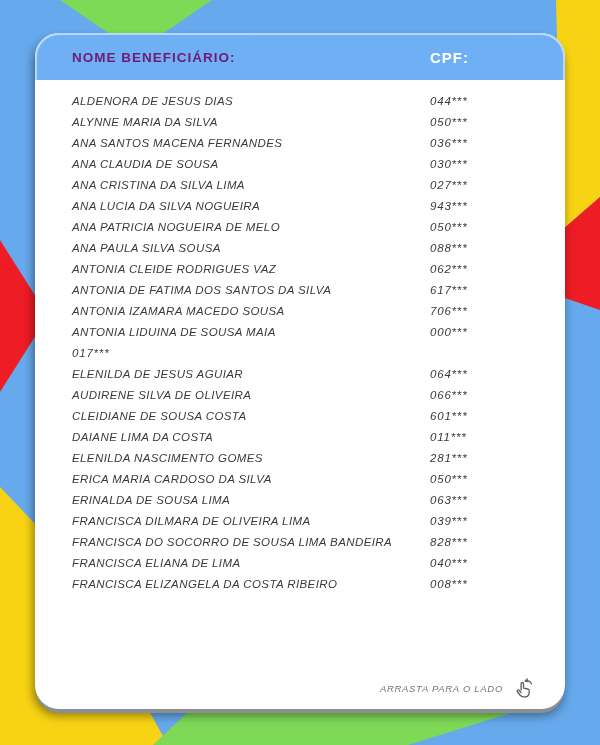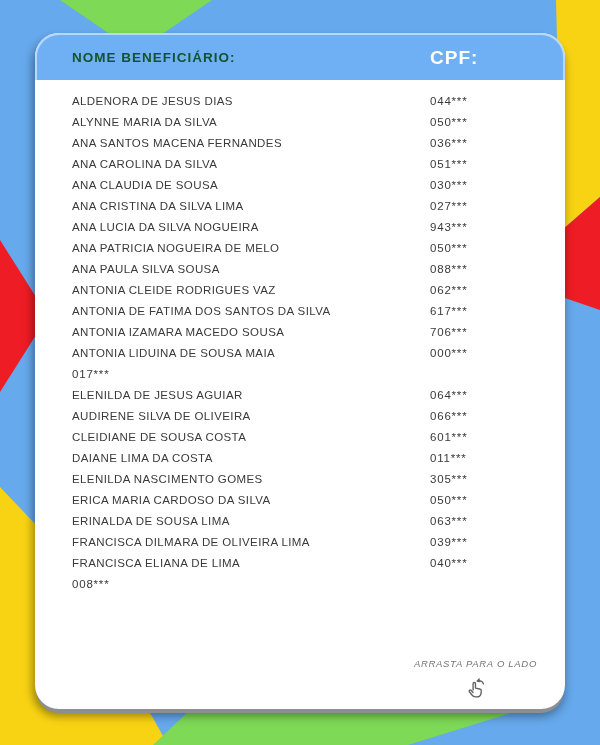--- a/index.html
+++ b/index.html
@@ -30,42 +30,42 @@
     box-shadow:0 5px 0 -1px #8b8f93, 0 8px 10px rgba(0,0,0,.28), -4px 4px 9px rgba(0,0,0,.18);
   }
   .band{
     position:relative;height:47px;border-radius:24px 24px 0 0;
     background:var(--band-blue,#6fb0f4);
     border:2px solid rgba(255,255,255,.5);border-bottom:none;
     box-sizing:border-box;
     display:flex;align-items:center;
   }
   .band .name-label{
-    margin-left:35px;color:#14532d;font-weight:800;font-size:13.5px;
+    margin-left:35px;color:#701a75;font-weight:800;font-size:13.5px;
     letter-spacing:1px;
   }
   .band .cpf-label{
-    position:absolute;left:393px;color:#ffffff;font-weight:800;font-size:19px;
+    position:absolute;left:393px;color:#ffffff;font-weight:800;font-size:15px;
     letter-spacing:1px;
   }
   .rows{padding-top:10px;}
   .row{
     display:grid;grid-template-columns:358px 1fr;
     padding-left:37px;height:21px;align-items:center;
   }
   .row .name{
-    font-size:11.5px;color:#3a3a3c;letter-spacing:.4px;
+    font-style:italic;font-size:11.5px;color:#3a3a3c;letter-spacing:.4px;
     white-space:nowrap;
   }
   .row .cpf{
-    font-size:11.5px;color:#3a3a3c;letter-spacing:.8px;
+    font-style:italic;font-size:11.5px;color:#3a3a3c;letter-spacing:.8px;
   }
   .swipe-hint{
     position:absolute;right:28px;bottom:8px;
-    display:flex;align-items:center;gap:7px;flex-direction:column;
+    display:flex;align-items:center;gap:7px;
   }
   .swipe-hint .hint-text{
     font-style:italic;font-size:9.5px;color:#74747a;letter-spacing:.7px;
     text-transform:uppercase;
   }
   .swipe-hint svg{display:block;}
 </style>
 </head>
 <body>
 
@@ -88,24 +88,20 @@
           <span class="name">ALDENORA DE JESUS DIAS</span>
           <span class="cpf">044***</span>
         </div>
         <div class="row">
           <span class="name">ALYNNE MARIA DA SILVA</span>
           <span class="cpf">050***</span>
         </div>
         <div class="row">
           <span class="name">ANA SANTOS MACENA FERNANDES</span>
           <span class="cpf">036***</span>
-        </div>
-        <div class="row">
-          <span class="name">ANA CAROLINA DA SILVA</span>
-          <span class="cpf">051***</span>
         </div>
         <div class="row">
           <span class="name">ANA CLAUDIA DE SOUSA</span>
           <span class="cpf">030***</span>
         </div>
         <div class="row">
           <span class="name">ANA CRISTINA DA SILVA LIMA</span>
           <span class="cpf">027***</span>
         </div>
         <div class="row">
@@ -150,39 +146,44 @@
         <div class="row">
           <span class="name">CLEIDIANE DE SOUSA COSTA</span>
           <span class="cpf">601***</span>
         </div>
         <div class="row">
           <span class="name">DAIANE LIMA DA COSTA</span>
           <span class="cpf">011***</span>
         </div>
         <div class="row">
           <span class="name">ELENILDA NASCIMENTO GOMES</span>
-          <span class="cpf">305***</span>
+          <span class="cpf">281***</span>
         </div>
         <div class="row">
           <span class="name">ERICA MARIA CARDOSO DA SILVA</span>
           <span class="cpf">050***</span>
         </div>
         <div class="row">
           <span class="name">ERINALDA DE SOUSA LIMA</span>
           <span class="cpf">063***</span>
         </div>
         <div class="row">
           <span class="name">FRANCISCA DILMARA DE OLIVEIRA LIMA</span>
           <span class="cpf">039***</span>
         </div>
         <div class="row">
+          <span class="name">FRANCISCA DO SOCORRO DE SOUSA LIMA BANDEIRA</span>
+          <span class="cpf">828***</span>
+        </div>
+        <div class="row">
           <span class="name">FRANCISCA ELIANA DE LIMA</span>
           <span class="cpf">040***</span>
         </div>
         <div class="row">
+          <span class="name">FRANCISCA ELIZANGELA DA COSTA RIBEIRO</span>
           <span class="cpf">008***</span>
         </div>
       </div>
 
     <div class="swipe-hint">
       <span class="hint-text">ARRASTA PARA O LADO</span>
       <svg width="27" height="25" viewBox="0 0 28 26" fill="none" stroke="#606065" stroke-width="1.4" stroke-linecap="round" stroke-linejoin="round">
         <path d="M22.3 8.2 a5 5 0 0 0 -6.3 -3.1"></path>
         <path d="M15.9 5.2 l2 -2.1 M15.9 5.2 l2.7 .7"></path>
         <path d="M11.5 14.5 V8 a1.25 1.25 0 0 1 2.5 0 v4.6 l4.4 .9 a2.1 2.1 0 0 1 1.65 2.3 l-.3 2.2 a4.3 4.3 0 0 1 -4.25 3.7 h-1.3 a4.9 4.9 0 0 1 -3.9 -1.95 l-2.6 -3.4 a1.15 1.15 0 0 1 1.8 -1.45 l1.9 2.3"></path>

